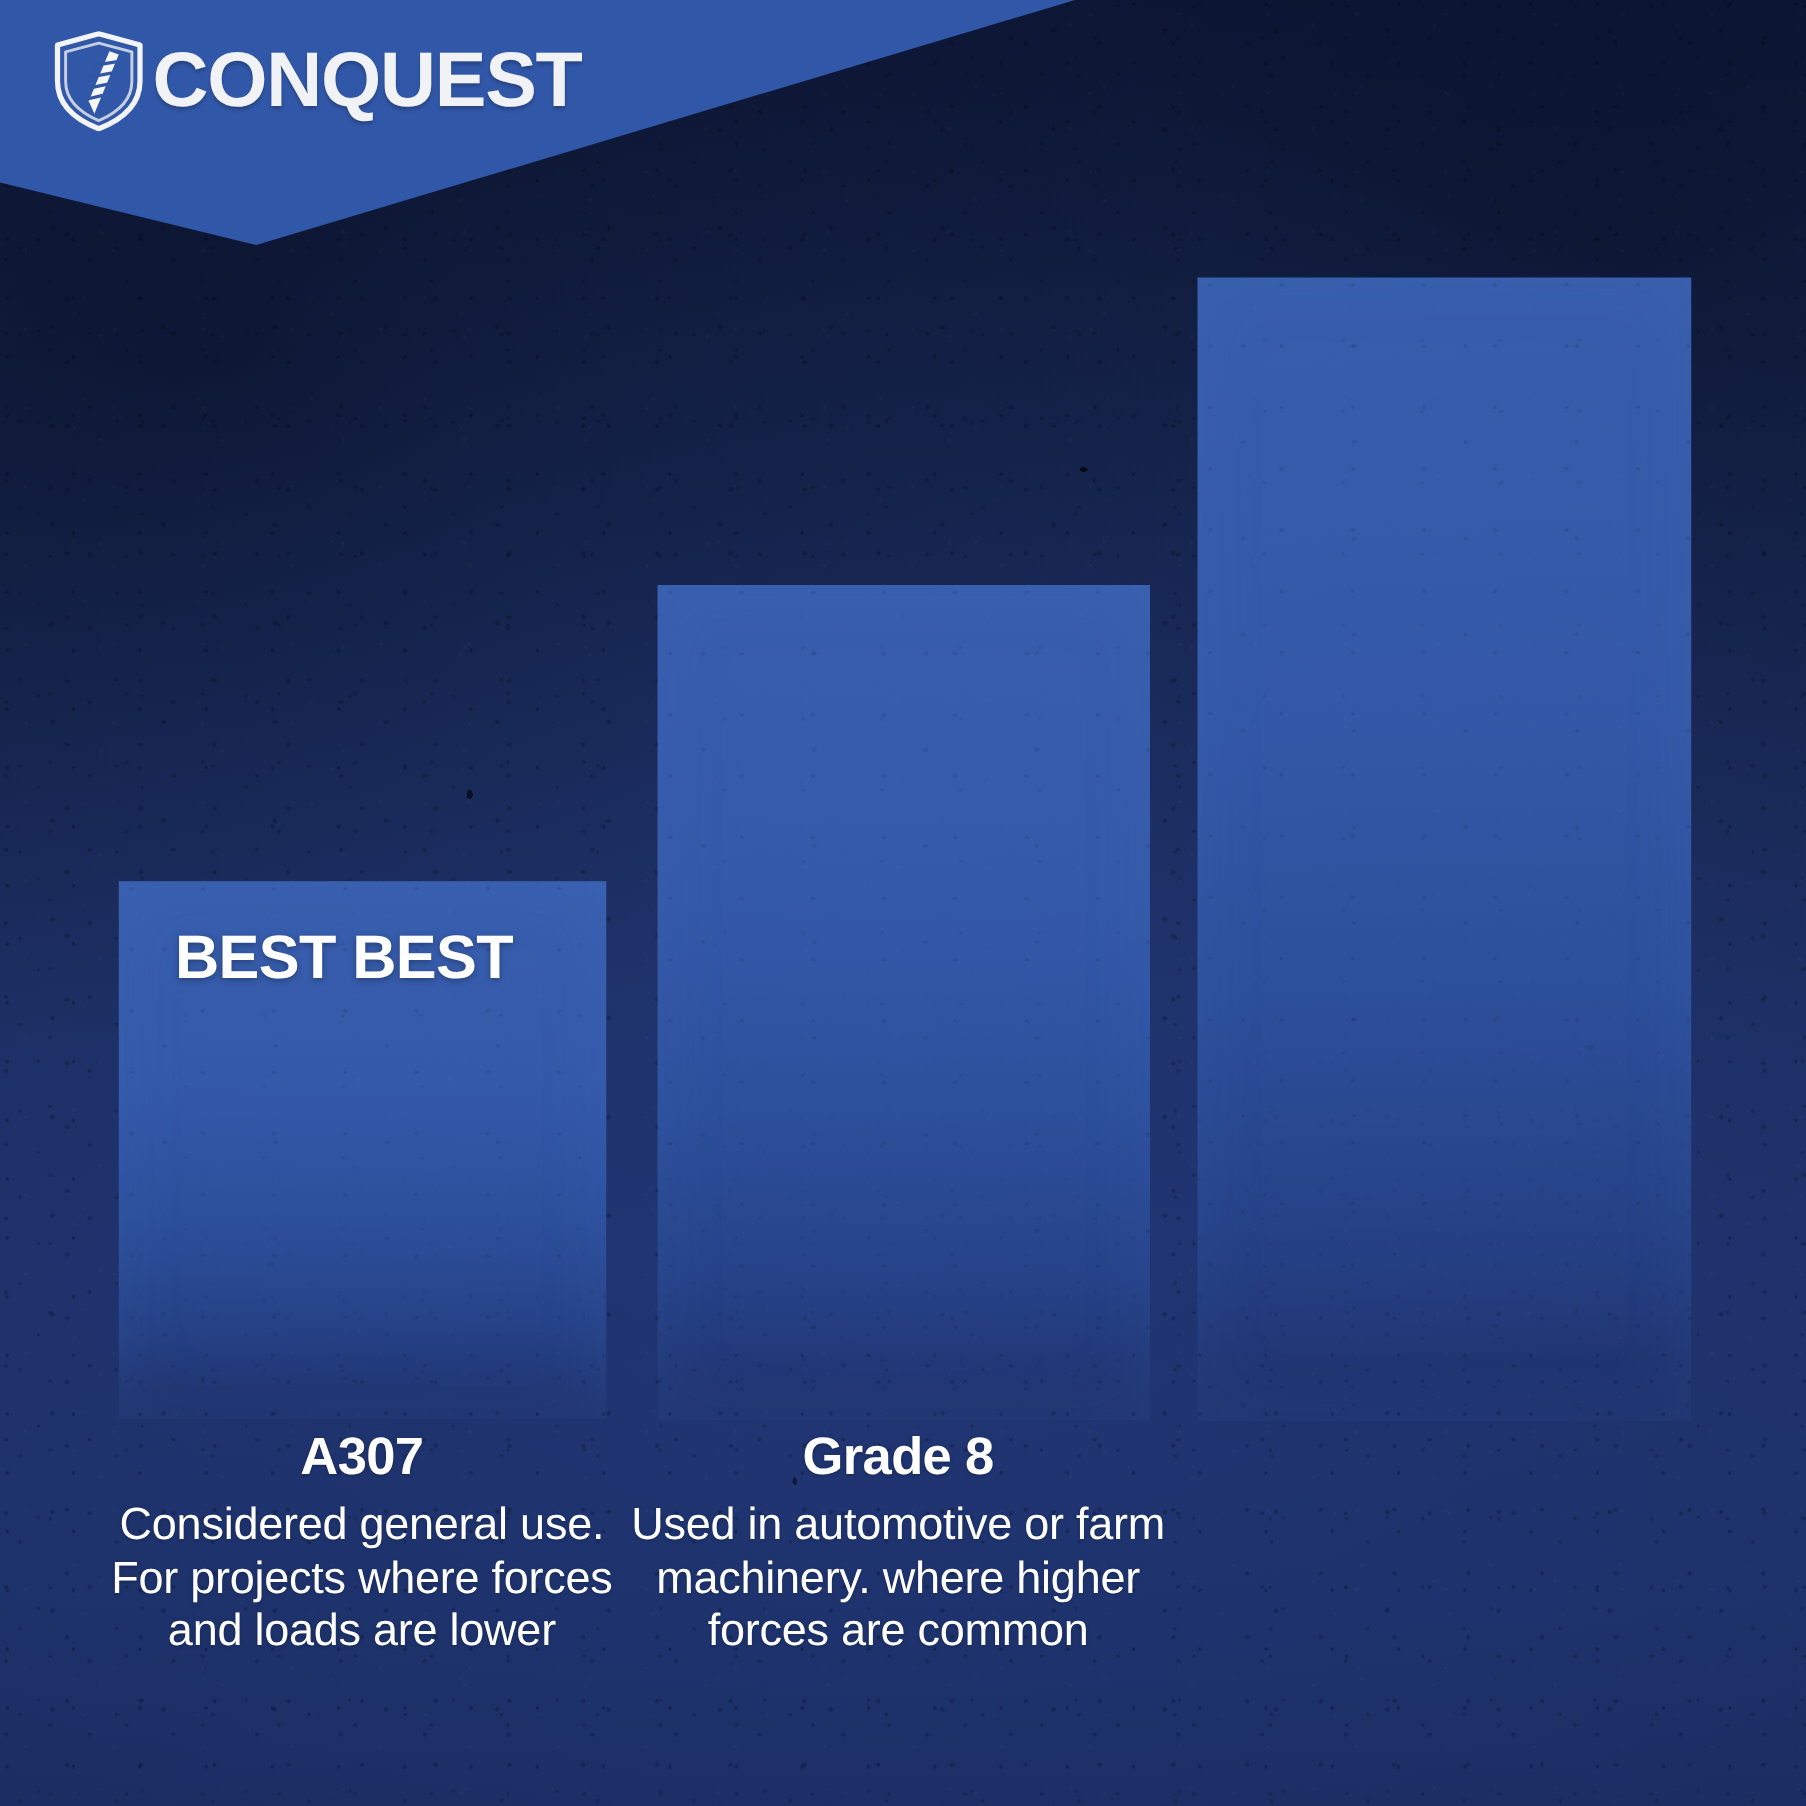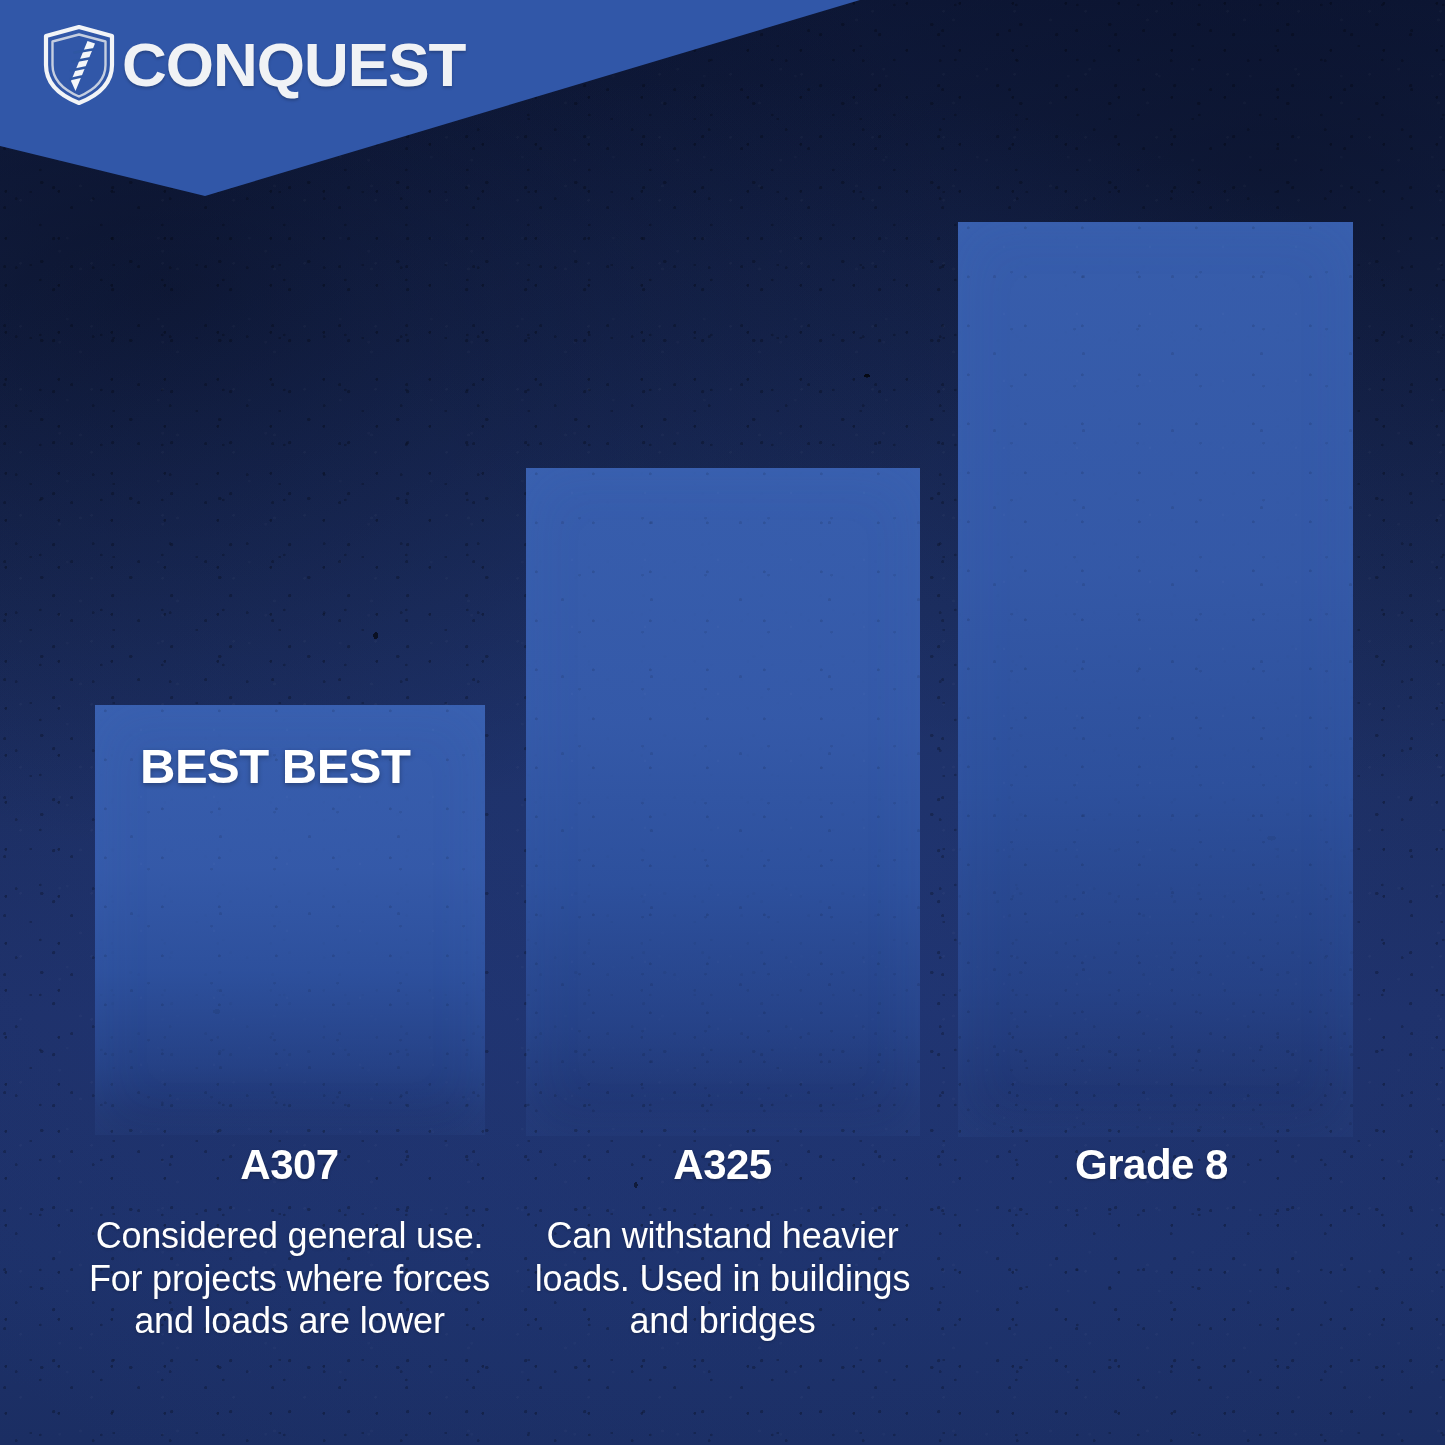--- a/index.html
+++ b/index.html
@@ -154,21 +154,21 @@
   .caption-col.c1{ margin-left:69px; }
   .caption-col.c2{ margin-left:-8px; }
   .caption-col.c3{ margin-left:-12px; }
 
   .cap-title{
     font-family:"Liberation Sans", sans-serif;
     font-weight:700;
     font-size:42px;
     line-height:1.1;
     letter-spacing:-0.5px;
-    margin-bottom:27px;
+    margin-bottom:10px;
     text-shadow:0 1px 3px rgba(0,0,0,.25);
   }
   .cap-body{
     font-family:"Liberation Sans", sans-serif;
     font-weight:400;
     font-size:36px;
     line-height:1.18;
     letter-spacing:-0.2px;
     text-shadow:0 1px 3px rgba(0,0,0,.22);
     padding:0 6px;
@@ -211,23 +211,20 @@
     <div class="bar-badge badge-best">BEST BEST</div>
   </div>
 
   <div class="captions">
 
     <div class="caption-col c1">
       <div class="cap-title">A307</div>
       <div class="cap-body">Considered general use. For projects where forces and loads are lower</div>
     </div>
 
-    <div class="caption-col c2">
-      <div class="cap-title">A325</div>
-      <div class="cap-body">Can withstand heavier loads. Used in buildings and bridges</div>
-    </div>
 
     <div class="caption-col c3">
       <div class="cap-title">Grade 8</div>
+      <div class="cap-body">Used in automotive or farm machinery. where higher forces are common</div>
     </div>
 
   </div>
 </div>
 
 </body></html>

